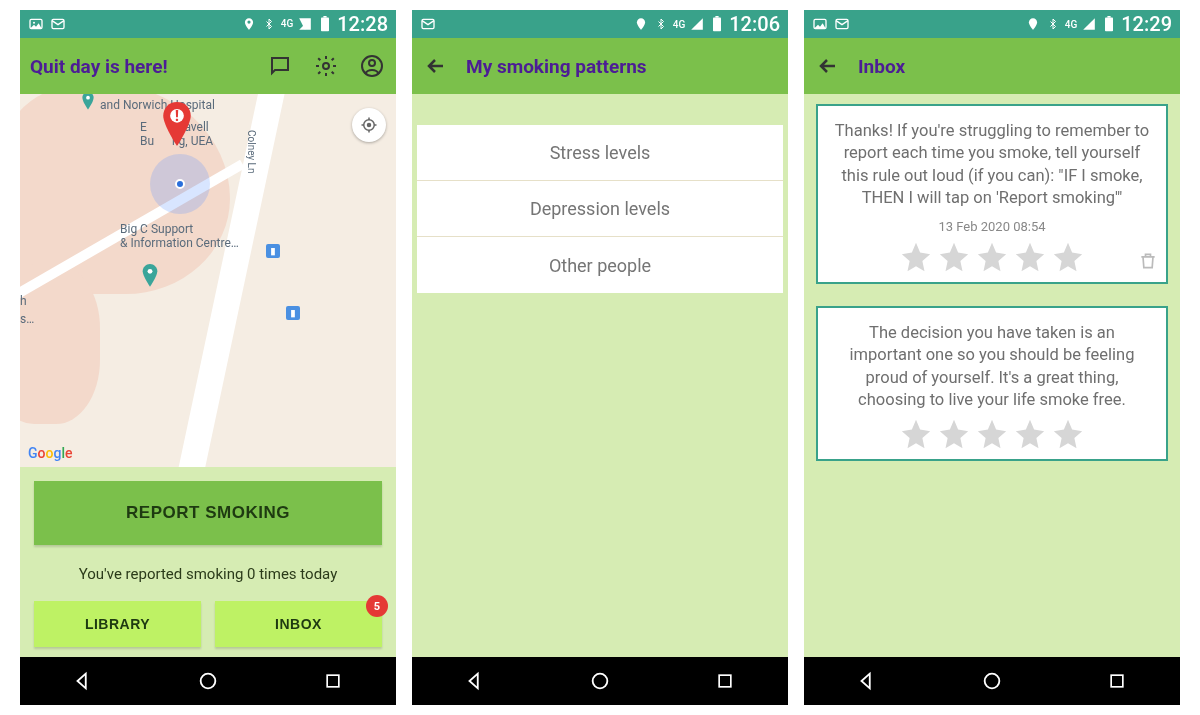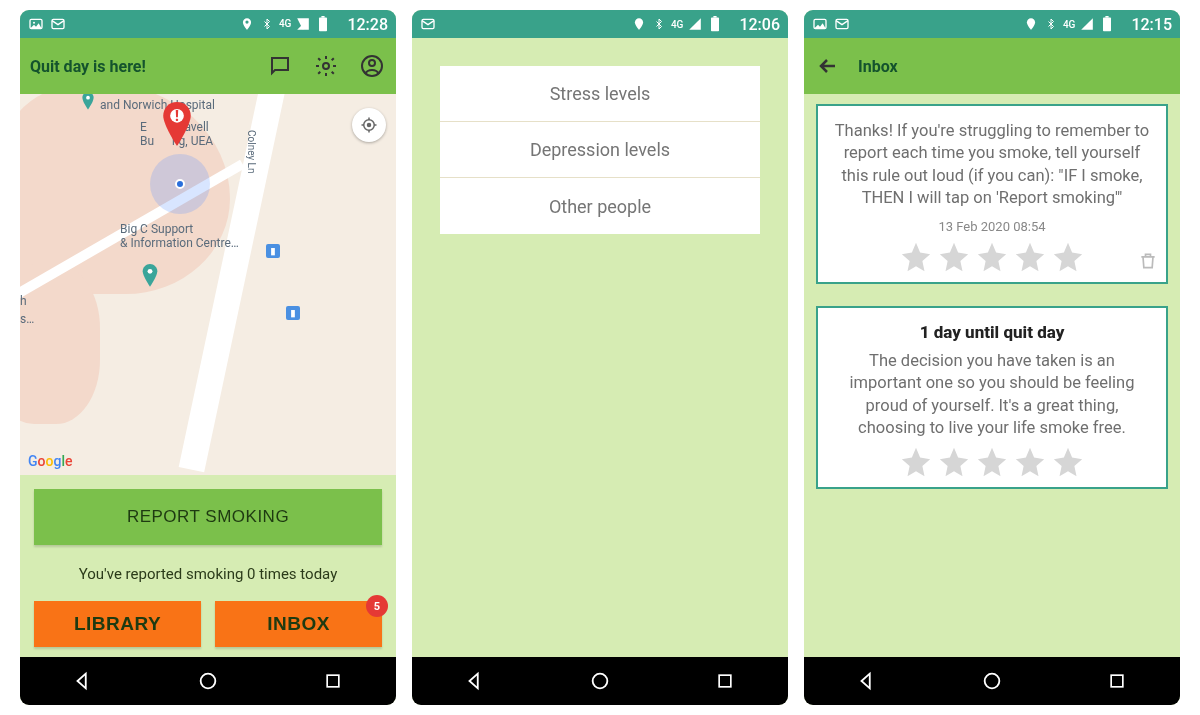--- a/index.html
+++ b/index.html
@@ -12,55 +12,54 @@
     justify-content: center;
   }
   .phone {
     width: 376px;
     height: 695px;
     display: flex;
     flex-direction: column;
     background: #d6ecb3;
     position: relative;
     overflow: hidden;
-    border-radius: 9px;
   }
   
   .status-bar {
     height: 28px;
     background: #39a28a;
     display: flex;
     align-items: center;
     justify-content: space-between;
     padding: 0 8px;
     color: #fff;
     font-size: 13px;
     font-weight: 500;
   }
   .status-left, .status-right {
     display: flex;
     align-items: center;
     gap: 6px;
   }
   .status-right { gap: 4px; }
   .status-icon { width: 16px; height: 16px; display:inline-flex; align-items:center; justify-content:center; }
-  .status-time { margin-left: 12px; font-size: 16px; }
+  .status-time { margin-left: 0; font-size: 20px; }
   
   .app-bar {
     height: 56px;
     background: #7bc04b;
     display: flex;
     align-items: center;
     padding: 0 10px;
     gap: 10px;
   }
   .app-title {
-    font-size: 16px;
+    font-size: 19px;
     font-weight: 700;
-    color: #14532d;
+    color: #4c1d95;
     flex: 1;
   }
   .app-actions {
     display: flex;
     gap: 18px;
     color: #333;
   }
   .icon-btn { width:28px; height:28px; display:flex; align-items:center; justify-content:center; cursor:pointer; }
   .back-arrow { width:28px; height:28px; display:flex; align-items:center; justify-content:center; cursor:pointer; margin-right:6px;}
   
@@ -102,49 +101,50 @@
   }
   .bus-stop { position:absolute; width:14px; height:14px; background:#4a90e2; border-radius:2px; display:flex; align-items:center; justify-content:center; color:#fff; font-size:9px; font-weight:700;}
   .teal-pin { position:absolute; }
 
   
   .bottom-panel {
     background:#d6ecb3;
     padding: 14px 14px 10px;
   }
   .big-btn {
-    width:100%; height:56px; background:#7bc04b; color:#1e3a11;
-    font-size:17px; font-weight:400; letter-spacing:0.5px;
+    width:100%; height:64px; background:#7bc04b; color:#1e3a11;
+    font-size:17px; font-weight:700; letter-spacing:0.5px;
     display:flex; align-items:center; justify-content:center;
     cursor:pointer; border:none;
     box-shadow: 0 2px 2px rgba(0,0,0,0.15);
   }
   .report-text {
     text-align:center; font-size:15px; font-weight:400; color:#2b3b1a;
     margin: 20px 0 18px;
   }
   .two-btns { display:flex; gap:14px; position:relative;}
   .half-btn {
-    flex:1; height:46px; background:#f97316; color:#1e3a11;
-    font-size:19px; font-weight:700; letter-spacing:0.5px;
+    flex:1; height:46px; background:#bef264; color:#1e3a11;
+    font-size:14px; font-weight:700; letter-spacing:0.5px;
     display:flex; align-items:center; justify-content:center;
     cursor:pointer; border:none;
     box-shadow: 0 2px 2px rgba(0,0,0,0.15);
   }
   .badge {
     position:absolute; right:-6px; top:-6px;
     width:22px; height:22px; border-radius:50%; background:#e53935;
     color:#fff; font-size:11px; font-weight:700;
     display:flex; align-items:center; justify-content:center;
   }
 
   
   .list-container {
-    padding: 28px;
+    padding: 5px;
     flex:1;
+    margin-top:26px;
   }
   .list {
     background:#fff;
   }
   .list-item {
     height:56px; display:flex; align-items:center; justify-content:center;
     font-size:18px; color:#757575; border-bottom:1px solid #e6e0c8;
     cursor:pointer;
   }
   .list-item:last-child { border-bottom:none; }
@@ -350,20 +350,28 @@
       <span class="status-icon">
           <svg width="10" height="16" viewBox="0 0 12 20" fill="#fff">
             <rect x="1" y="2" width="10" height="17" rx="1"></rect>
             <rect x="4" y="0" width="4" height="2"></rect>
           </svg>
         </span>
       <span class="status-time">12:06</span>
     </div>
   </div>
 
+  <div class="app-bar">
+    <span class="back-arrow">
+        <svg width="24" height="24" viewBox="0 0 24 24" fill="none" stroke="#333" stroke-width="2.5">
+          <path d="M19 12H5M11 6l-6 6 6 6"></path>
+        </svg>
+      </span>
+    <div class="app-title">My smoking patterns</div>
+  </div>
 
   <div class="list-container">
     <div class="list">
       <div class="list-item">Stress levels</div>
       <div class="list-item">Depression levels</div>
       <div class="list-item">Other people</div>
     </div>
   </div>
 
   <div class="nav-bar">
@@ -417,21 +425,21 @@
           <svg width="14" height="14" viewBox="0 0 24 24" fill="#fff">
             <path d="M2 22L22 2v20z"></path>
           </svg>
         </span>
       <span class="status-icon">
           <svg width="10" height="16" viewBox="0 0 12 20" fill="#fff">
             <rect x="1" y="2" width="10" height="17" rx="1"></rect>
             <rect x="4" y="0" width="4" height="2"></rect>
           </svg>
         </span>
-      <span class="status-time">12:15</span>
+      <span class="status-time">12:29</span>
     </div>
   </div>
 
   <div class="app-bar">
     <span class="back-arrow">
         <svg width="24" height="24" viewBox="0 0 24 24" fill="none" stroke="#333" stroke-width="2.5">
           <path d="M19 12H5M11 6l-6 6 6 6"></path>
         </svg>
       </span>
     <div class="app-title">Inbox</div>
@@ -457,21 +465,20 @@
         <svg class="star" width="34" height="34" viewBox="0 0 24 24" fill="currentColor">
             <path d="M12 2l2.9 6.9L22 10l-5.5 4.8L18 22l-6-3.5L6 22l1.5-7.2L2 10l7.1-1.1z"></path>
           </svg>
       </div>
       <span class="trash"><svg width="20" height="22" viewBox="0 0 24 24" fill="none" stroke="currentColor" stroke-width="2">
             <path d="M4 7h16M9 7V4h6v3M6 7l1 13h10l1-13"></path>
           </svg></span>
     </div>
 
     <div class="card">
-      <div class="card-title">1 day until quit day</div>
       <div class="card-body">The decision you have taken is an important one so you should be feeling proud of yourself. It's a great thing, choosing to live your life smoke free.</div>
       <div class="stars">
         <svg class="star" width="34" height="34" viewBox="0 0 24 24" fill="currentColor">
             <path d="M12 2l2.9 6.9L22 10l-5.5 4.8L18 22l-6-3.5L6 22l1.5-7.2L2 10l7.1-1.1z"></path>
           </svg>
         <svg class="star" width="34" height="34" viewBox="0 0 24 24" fill="currentColor">
             <path d="M12 2l2.9 6.9L22 10l-5.5 4.8L18 22l-6-3.5L6 22l1.5-7.2L2 10l7.1-1.1z"></path>
           </svg>
         <svg class="star" width="34" height="34" viewBox="0 0 24 24" fill="currentColor">
             <path d="M12 2l2.9 6.9L22 10l-5.5 4.8L18 22l-6-3.5L6 22l1.5-7.2L2 10l7.1-1.1z"></path>

